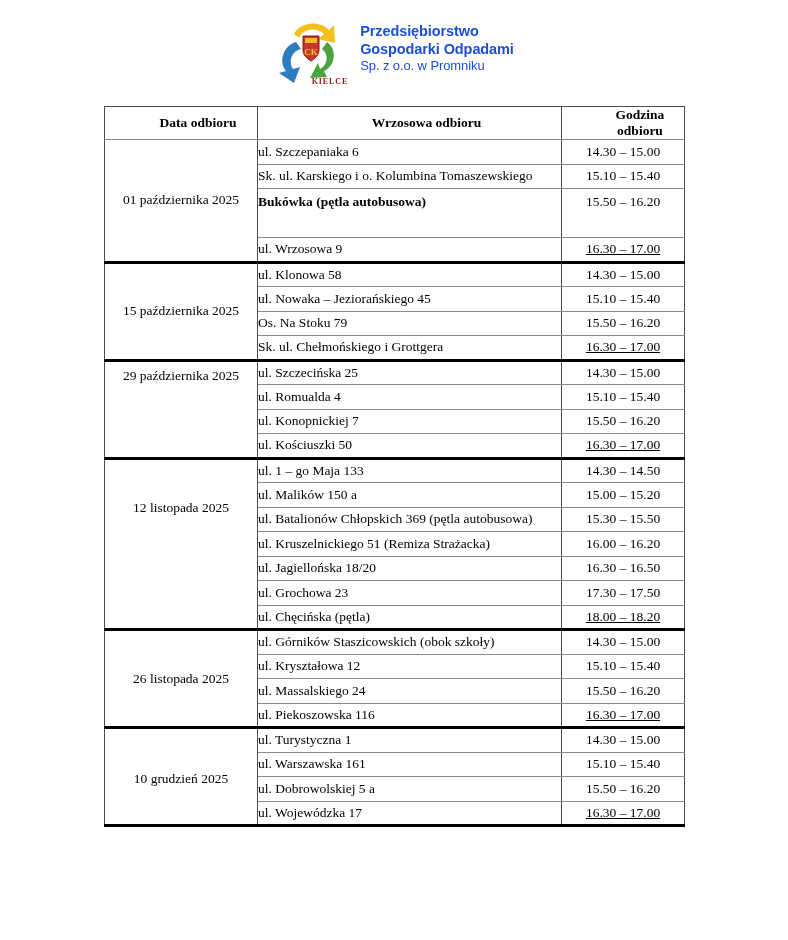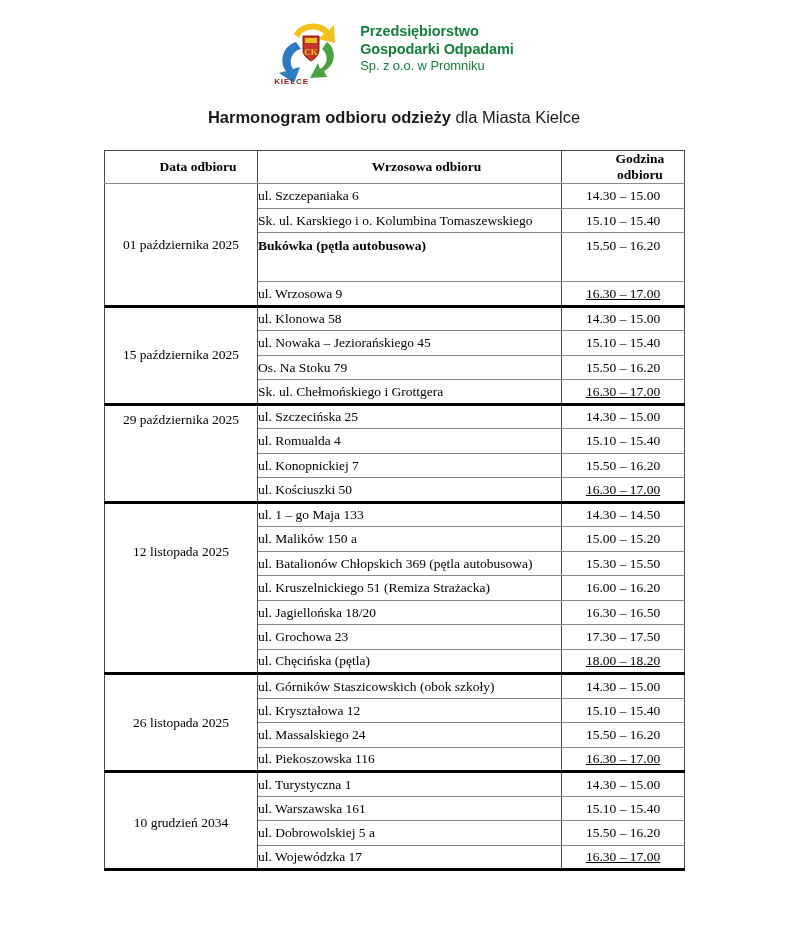--- a/index.html
+++ b/index.html
@@ -31,30 +31,30 @@
     width: 74px;
     height: 72px;
     flex: 0 0 auto;
   }
   .logo-mark svg { display: block; }
   .logo-kielce {
     position: absolute;
     left: 0;
     right: 0;
     bottom: 0px;
-    text-align: left;
-    font-family: Liberation Sans, sans-serif;
+    text-align: right;
+    font-family: Liberation Serif, serif;
     font-size: 8px;
     font-weight: bold;
     letter-spacing: 0.9px;
     color: #8f1a18;
   }
   .logo-text {
     font-family: "Liberation Sans", "DejaVu Sans", sans-serif;
-    color: #15803d;
+    color: #1d4ed8;
     line-height: 1.26;
     padding-bottom: 4px;
   }
   .logo-text .l1,
   .logo-text .l2 {
     font-size: 14.5px;
     font-weight: bold;
     letter-spacing: -0.1px;
   }
   .logo-text .l3 {
@@ -170,21 +170,20 @@
   </div>
 
   <div class="logo-text">
     <div class="l1">Przedsiębiorstwo</div>
     <div class="l2">Gospodarki Odpadami</div>
     <div class="l3">Sp. z o.o. w Promniku</div>
   </div>
 </div>
 
 <div class="doc-title">
-  <div><span class="strong">Harmonogram odbioru odzieży</span><span> dla Miasta Kielce</span></div>
 </div>
 
 <div class="table-wrap">
   <table class="schedule">
     <colgroup>
       <col class="c-date">
         <col class="c-place">
         <col class="c-time">
     </colgroup>
     <thead>
@@ -297,21 +296,21 @@
           <td class="place-cell">ul. Massalskiego 24</td>
           <td class="time-cell">15.50 – 16.20</td>
         </tr>
         <tr class="row">
           <td class="place-cell">ul. Piekoszowska 116</td>
           <td class="time-cell">16.30 – 17.00</td>
         </tr>
       </tbody>
       <tbody class="group last">
         <tr class="row">
-          <td class="date-cell va-lower" rowspan="4">10 grudzień 2034</td>
+          <td class="date-cell va-lower" rowspan="4">10 grudzień 2025</td>
           <td class="place-cell">ul. Turystyczna 1</td>
           <td class="time-cell">14.30 – 15.00</td>
         </tr>
         <tr class="row">
           <td class="place-cell">ul. Warszawska 161</td>
           <td class="time-cell">15.10 – 15.40</td>
         </tr>
         <tr class="row">
           <td class="place-cell">ul. Dobrowolskiej 5 a</td>
           <td class="time-cell">15.50 – 16.20</td>

